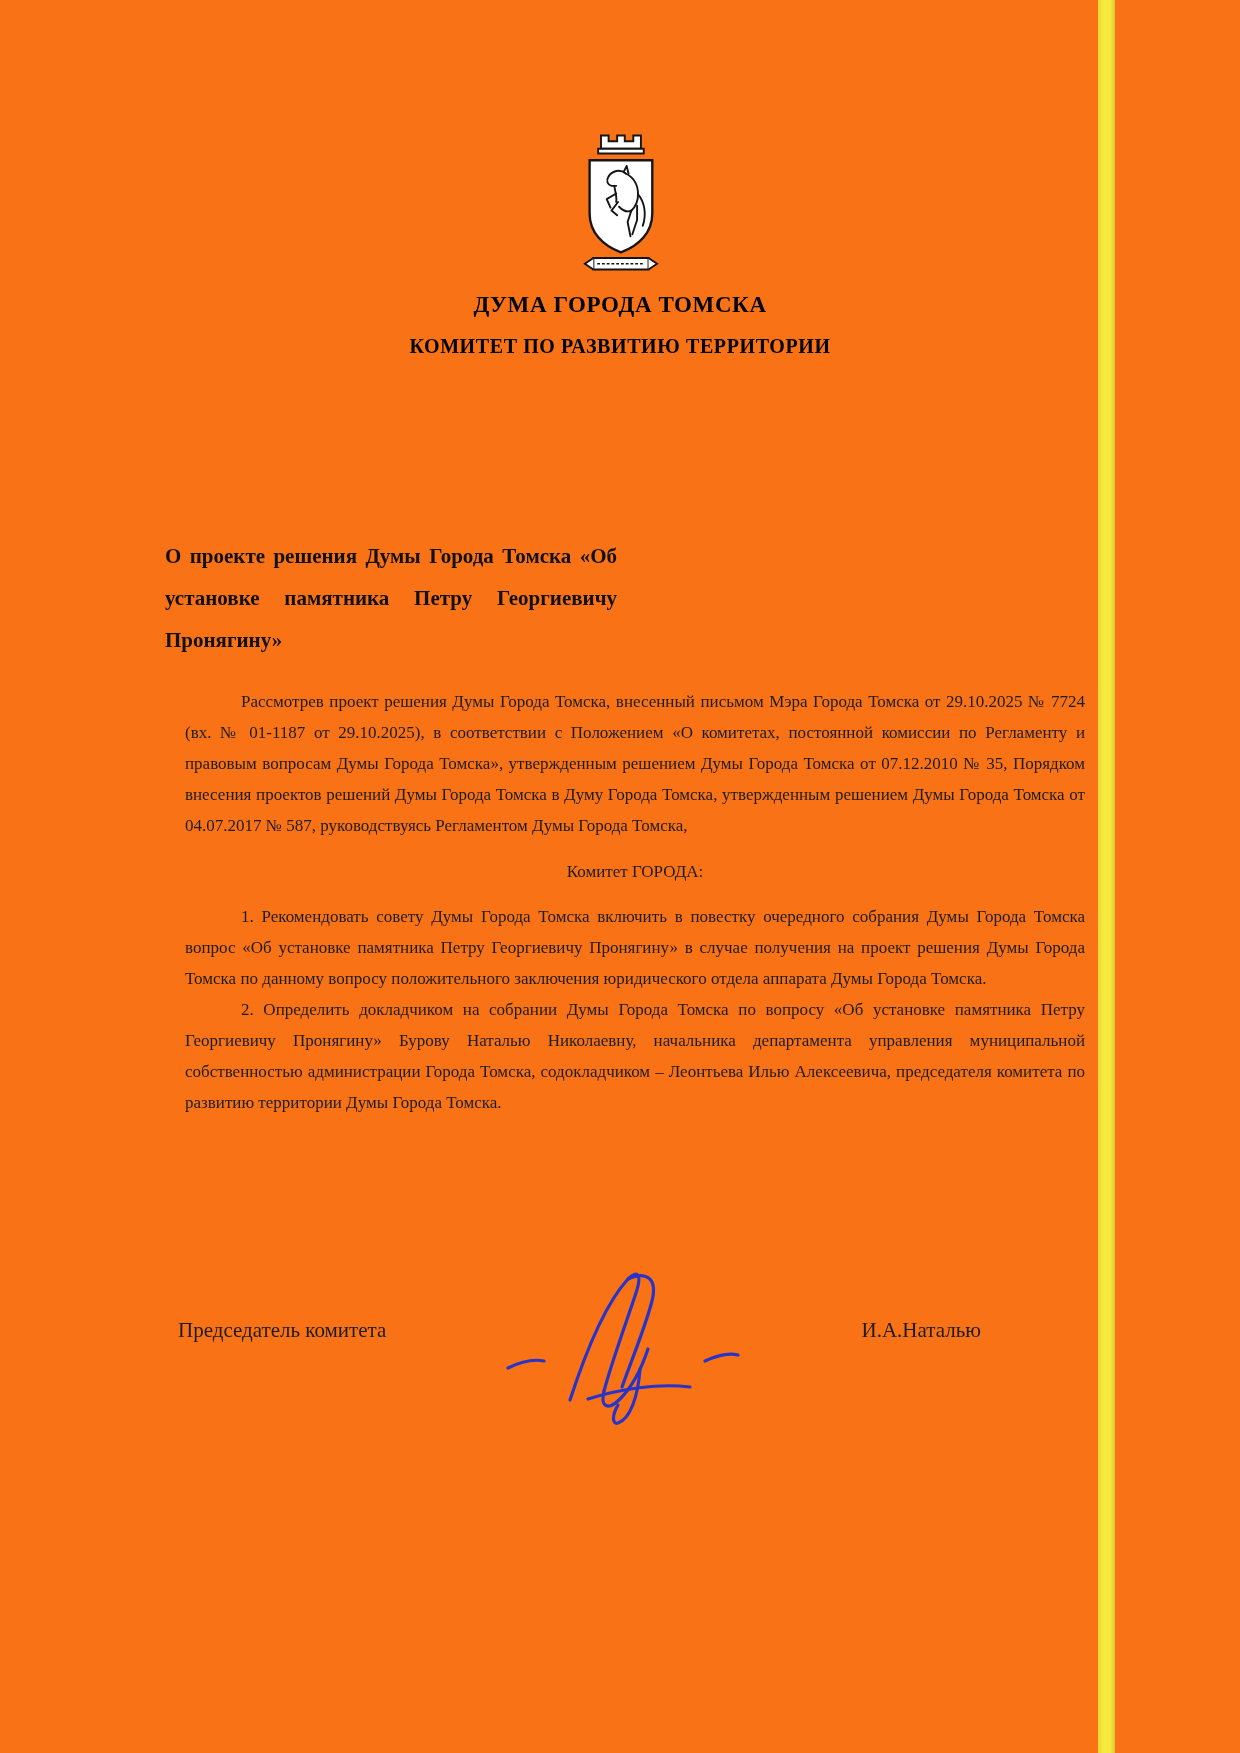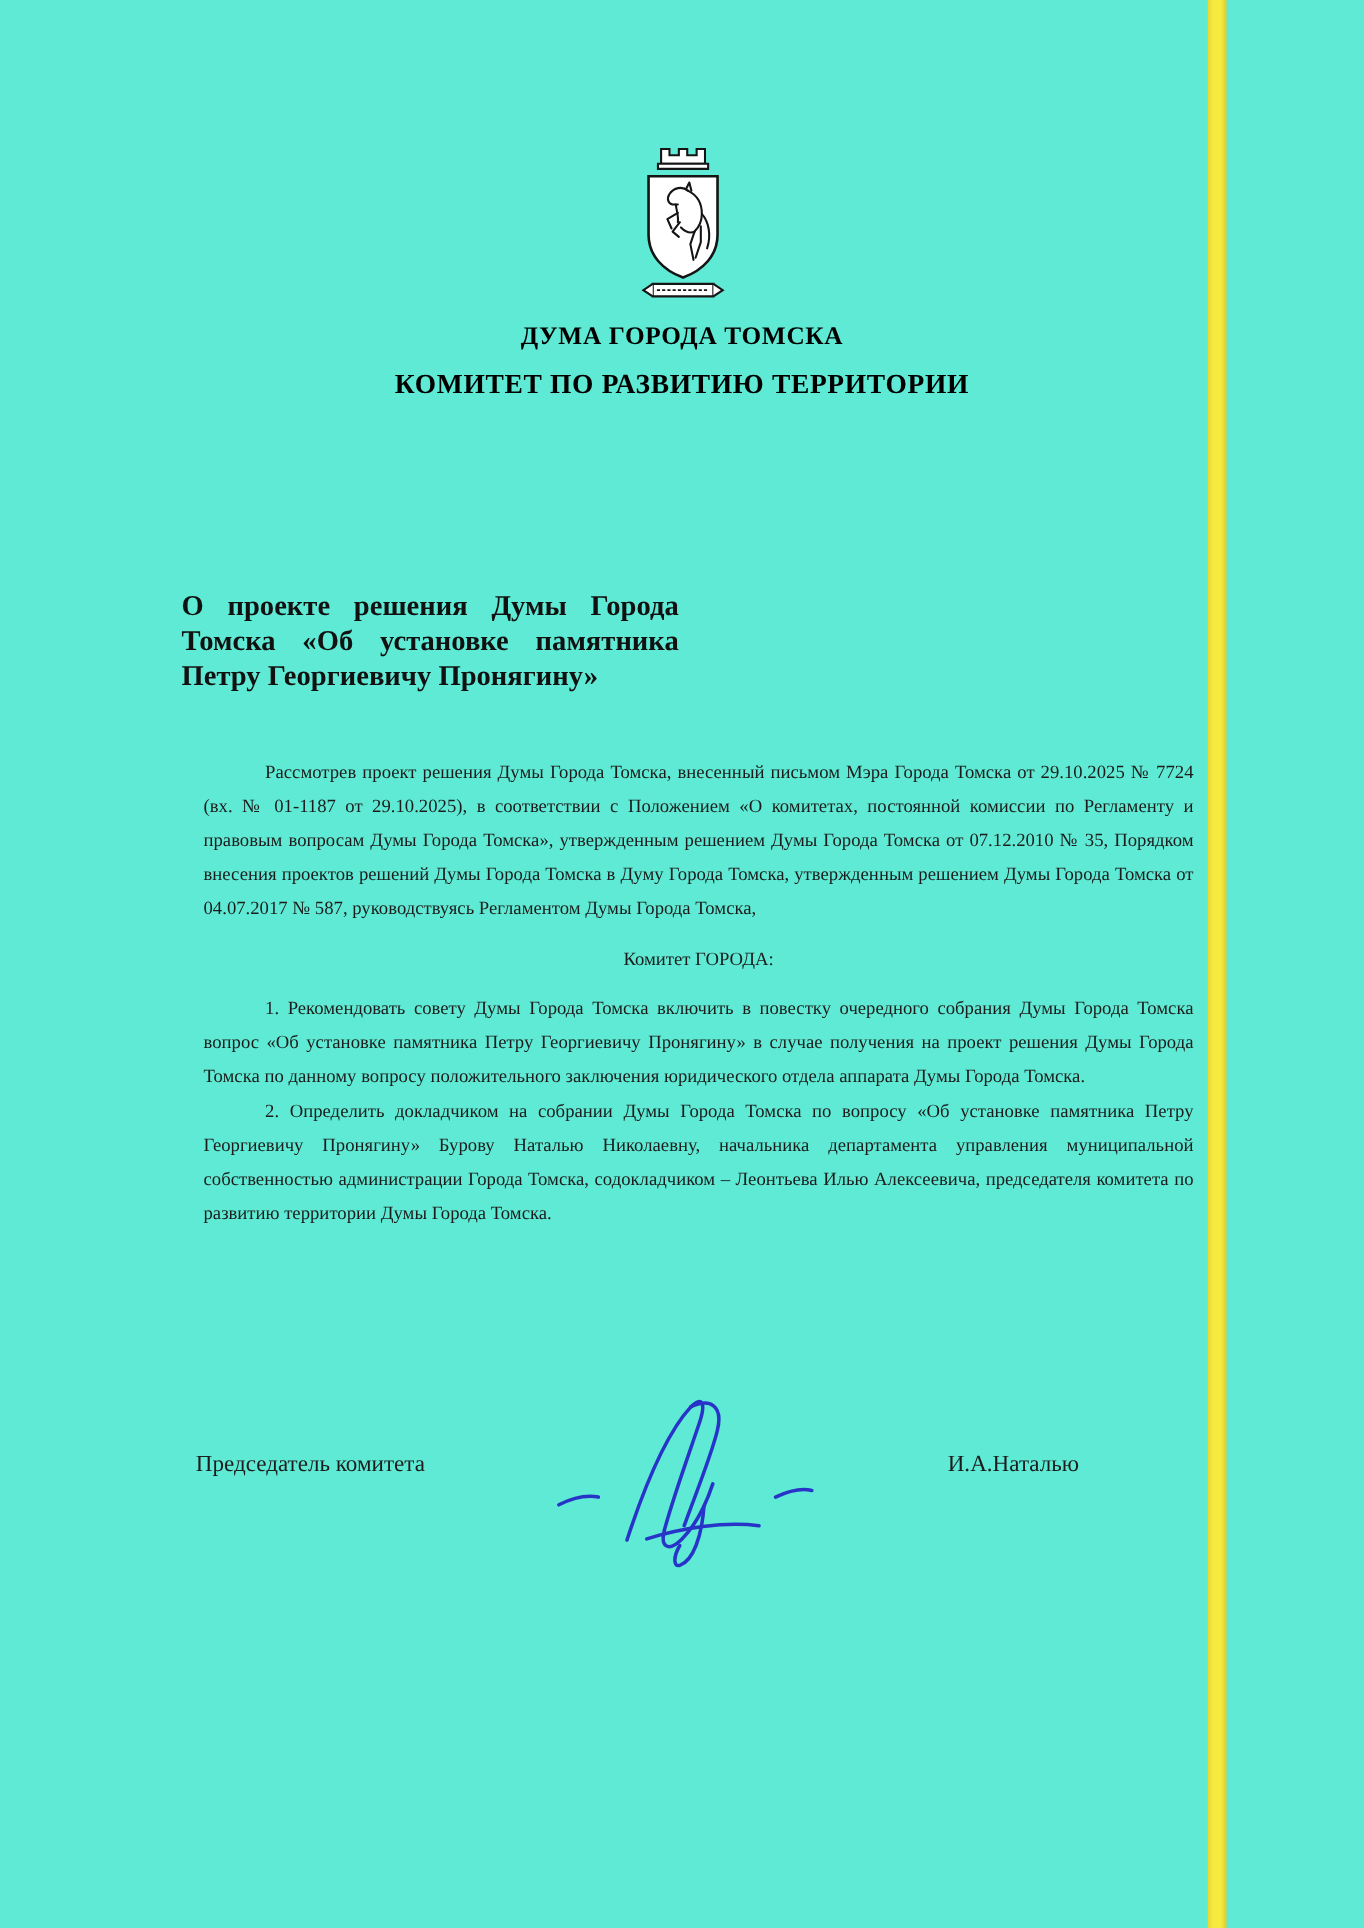--- a/index.html
+++ b/index.html
@@ -1,45 +1,45 @@
 <!DOCTYPE html>
 <html><head>
 <meta charset="utf-8">
 <style>
   html,body{margin:0;padding:0;background:#e9e9e9;}
   .page{
     position:relative;
     width:1240px;height:1753px;
-    background:#5eead4;
+    background:#f97316;
     font-family:"Liberation Serif","DejaVu Serif",serif;
     color:#1c1c1c;
     overflow:hidden;
     margin:0 auto;
   }
   .yellow-stripe{
     position:absolute;top:0;bottom:0;left:1098px;width:17px;
     background:linear-gradient(to right,#e8d732,#f6ea3f 30%,#f6ea3f 70%,#dfc92e);
   }
   .header{
     position:absolute;top:126px;left:0;width:1240px;
     text-align:center;color:#000;
   }
   .emblem{display:inline-block;margin-bottom:8px;}
   .org-name{font-size:23px;font-weight:bold;letter-spacing:.6px;margin-top:2px;}
-  .committee{font-size:25px;font-weight:bold;letter-spacing:.6px;margin-top:17px;}
+  .committee{font-size:20px;font-weight:bold;letter-spacing:.6px;margin-top:17px;}
   .doc-type{font-size:25px;font-weight:bold;letter-spacing:2px;margin-top:19px;}
   .meta-row{
     position:absolute;top:452px;left:165px;width:900px;
     display:flex;justify-content:space-between;
     font-size:21px;
   }
   .meta-row .doc-number{margin-right:118px;}
   .subject{
     position:absolute;top:535px;left:165px;width:452px;
-    font-size:26px;font-weight:bold;line-height:32px;
+    font-size:21px;font-weight:bold;line-height:42px;
     text-align:justify;color:#111;
   }
   .body-block{
     position:absolute;top:686px;left:165px;width:900px;
     font-size:17px;line-height:31px;text-align:justify;margin-left:20px;
   }
   .para{margin:0;text-indent:56px;}
   .resolved{margin:15px 0 14px 0;text-align:center;text-indent:0;}
   .sign-row{
     position:absolute;top:1318px;left:178px;width:803px;

